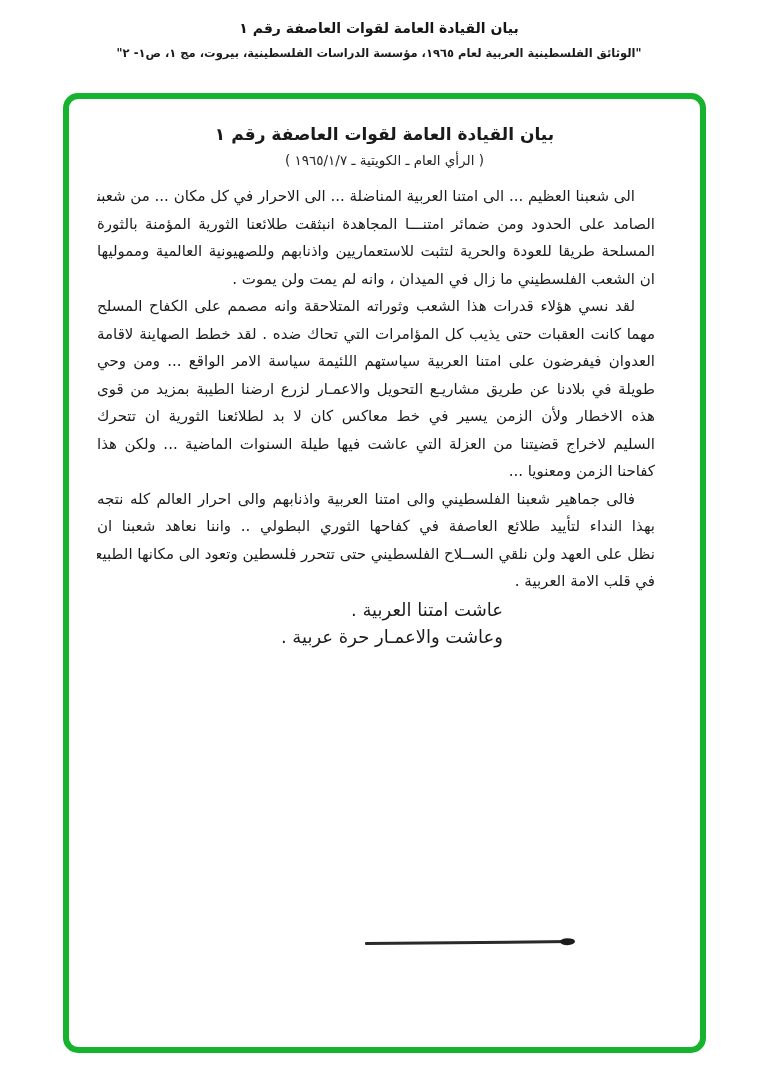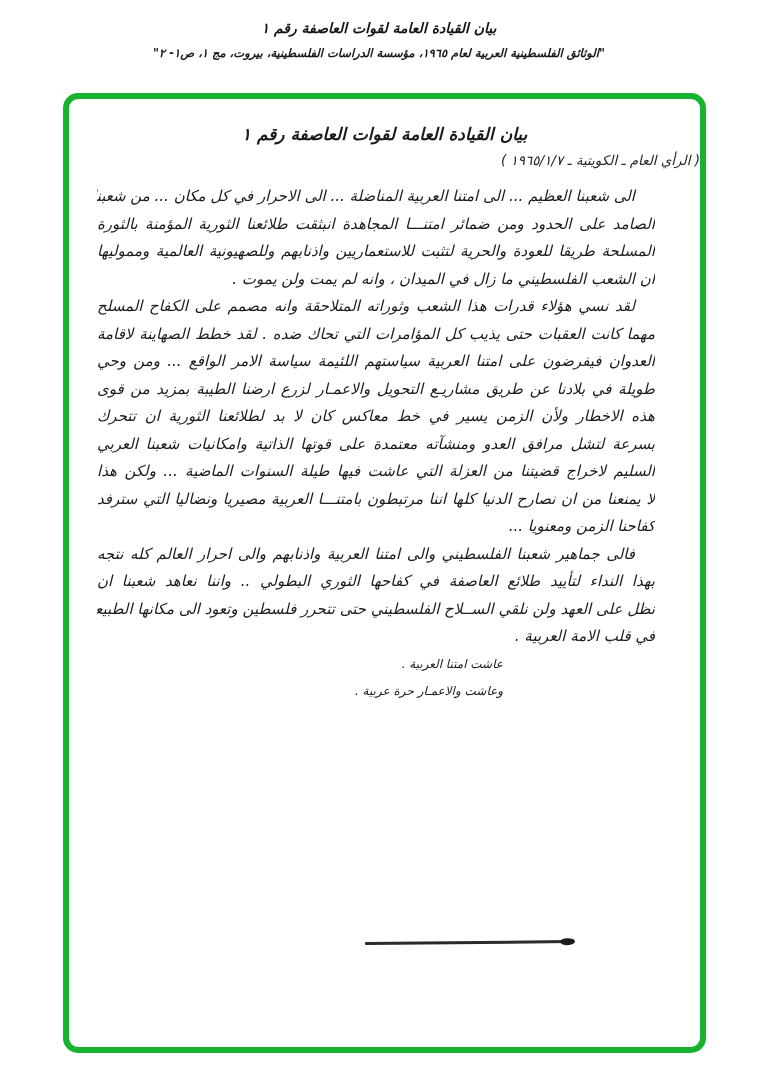--- a/index.html
+++ b/index.html
@@ -4,21 +4,20 @@
 <style>
   html, body { margin: 0; padding: 0; background: #ffffff; }
   .page {
     position: relative;
     width: 758px;
     height: 1078px;
     background: #ffffff;
     font-family: "DejaVu Sans", sans-serif;
     color: #1e1e1e;
     overflow: hidden;
-    font-style: italic;
   }
 
   
   .outer-header {
     position: absolute;
     top: 17px; left: 0; right: 0;
     text-align: center;
     direction: rtl;
   }
   .outer-title {
@@ -55,20 +54,21 @@
     direction: rtl;
     font-size: 17px;
     font-weight: bold;
     color: #1a1a1a;
     height: 26px; line-height: 26px;
     overflow: hidden;
   }
   .doc-subtitle {
     position: absolute;
     top: 50px; left: 0; right: 0;
+    text-align: center;
     direction: rtl;
     font-size: 13.5px;
     color: #262626;
     height: 22px; line-height: 22px;
     overflow: hidden;
   }
 
   .doc-body {
     position: absolute;
     top: 84px;
@@ -85,21 +85,21 @@
     text-align: justify;
     text-align-last: justify;
     overflow: hidden;
     white-space: nowrap;
   }
   .line.first { padding-right: 20px; }
   .line.last  { text-align: left; text-align-last: right; }
 
   .closing-line {
     direction: rtl;
-    font-size: 12px;
+    font-size: 18px;
     color: #1c1c1c;
     height: 27.5px;
     line-height: 27.5px;
     text-align: right;
     padding-right: 152px;
     overflow: hidden;
     white-space: nowrap;
   }
 
   
@@ -142,26 +142,24 @@
         <div class="line">المسلحة طريقا للعودة والحرية لتثبت للاستعماريين واذنابهم وللصهيونية العالمية ومموليها</div>
         <div class="line last">ان الشعب الفلسطيني ما زال في الميدان ، وانه لم يمت ولن يموت .</div>
       </div>
 
       <div>
         <div class="line first">لقد نسي هؤلاء قدرات هذا الشعب وثوراته المتلاحقة وانه مصمم على الكفاح المسلح</div>
         <div class="line">مهما كانت العقبات حتى يذيب كل المؤامرات التي تحاك ضده . لقد خطط الصهاينة لاقامة</div>
         <div class="line">العدوان فيفرضون على امتنا العربية سياستهم اللئيمة سياسة الامر الواقع ... ومن وحي</div>
         <div class="line">طويلة في بلادنا عن طريق مشاريـع التحويل والاعمـار لزرع ارضنا الطيبة بمزيد من قوى</div>
         <div class="line">هذه الاخطار ولأن الزمن يسير في خط معاكس كان لا بد لطلائعنا الثورية ان تتحرك</div>
-        <div class="line">بسرعة لتشل مرافق العدو ومنشآته معتمدة على قوتها الذاتية وامكانيات شعبنا العربي</div>
       </div>
 
       <div>
         <div class="line">السليم لاخراج قضيتنا من العزلة التي عاشت فيها طيلة السنوات الماضية ... ولكن هذا</div>
-        <div class="line">لا يمنعنا من ان نصارح الدنيا كلها اننا مرتبطون بامتنـــا العربية مصيريا ونضاليا التي سترفد</div>
         <div class="line last">كفاحنا الزمن ومعنويا ...</div>
       </div>
 
       <div>
         <div class="line first">فالى جماهير شعبنا الفلسطيني والى امتنا العربية واذنابهم والى احرار العالم كله نتجه</div>
         <div class="line">بهذا النداء لتأييد طلائع العاصفة في كفاحها الثوري البطولي .. واننا نعاهد شعبنا ان</div>
         <div class="line">نظل على العهد ولن نلقي الســلاح الفلسطيني حتى تتحرر فلسطين وتعود الى مكانها الطبيعي</div>
         <div class="line last">في قلب الامة العربية .</div>
       </div>
 

